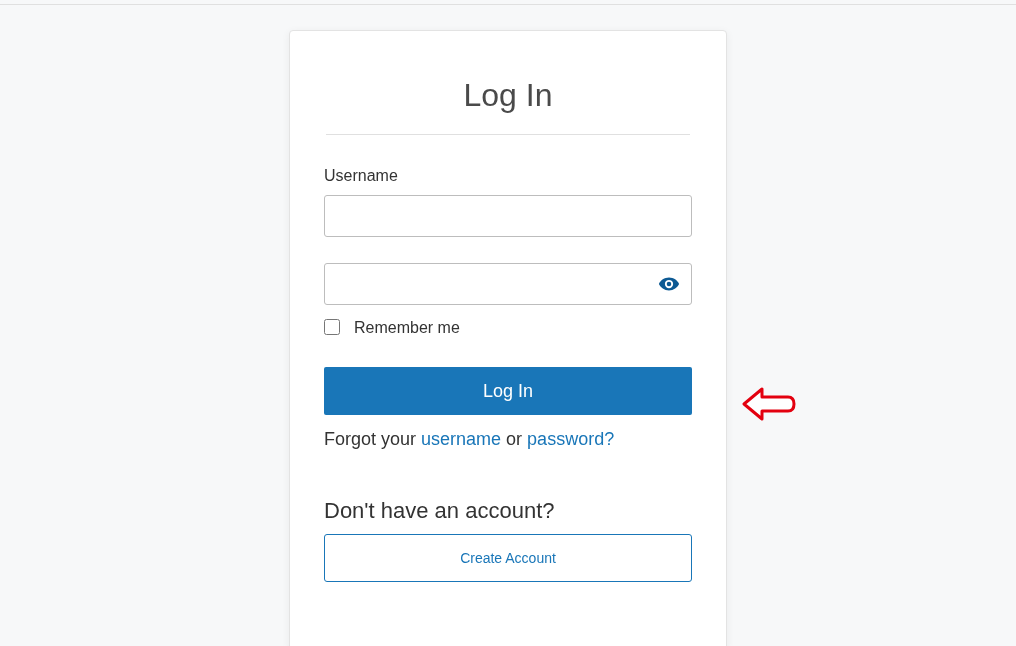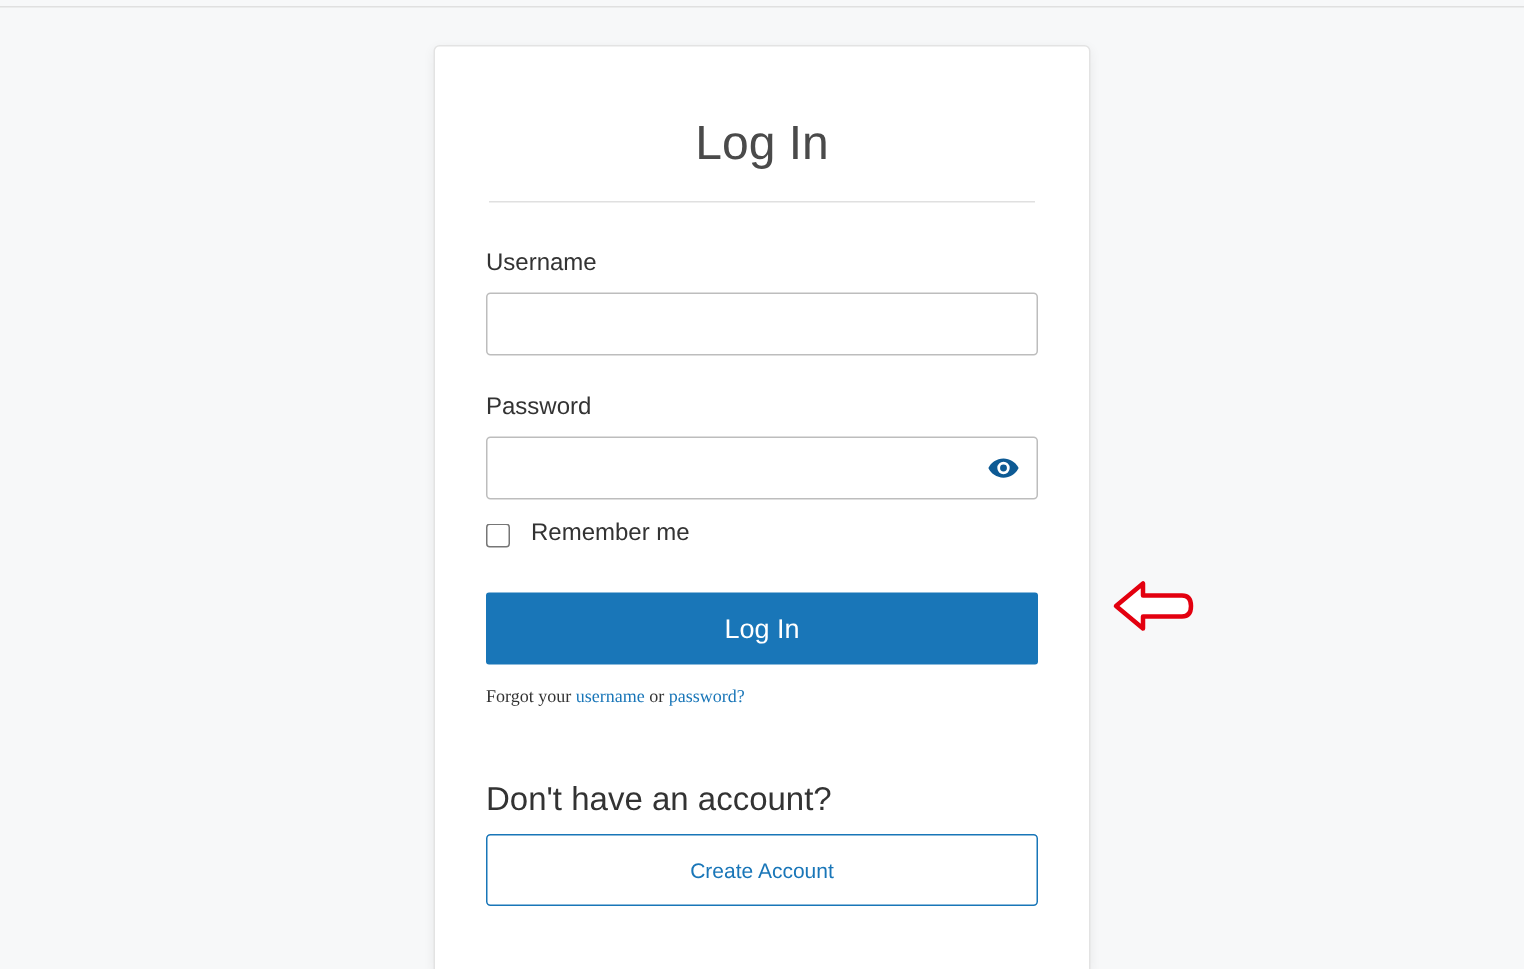--- a/index.html
+++ b/index.html
@@ -79,21 +79,21 @@
       right: 12px;
       top: 50%;
       transform: translateY(-50%);
       width: 22px;
       height: 22px;
       cursor: pointer;
       color: #0d5a94;
     }
     .remember-row {
       display: flex;
-      align-items: flex-end;
+      align-items: flex-start;
       margin-top: 14px;
       margin-bottom: 30px;
     }
     .remember-check {
       width: 16px;
       height: 16px;
       margin-right: 14px;
       border: 1px solid #888;
       border-radius: 2px;
     }
@@ -106,23 +106,22 @@
       height: 48px;
       background: #1976b8;
       color: #ffffff;
       border: none;
       border-radius: 2px;
       font-size: 18px;
       cursor: pointer;
     }
     .forgot-row {
       margin-top: 14px;
-      font-size: 12px;
+      font-size: 18px;
       color: #333333;
-      font-family: Liberation Serif, serif;
     }
     .forgot-row a {
       color: #1976b8;
       text-decoration: none;
     }
     .no-account-label {
       margin-top: 48px;
       font-size: 22px;
       color: #333333;
       margin-bottom: 10px;
@@ -157,21 +156,20 @@
     <h1 class="card-title">Log In</h1>
 
     <hr class="title-divider">
 
     <div class="field-group">
       <label class="field-label">Username</label>
       <input type="text" class="text-input" value="" style="">
     </div>
 
     <div class="field-group" style="margin-bottom:0;">
-      <label class="field-label">Password</label>
       <div class="password-wrap">
         <input type="password" class="text-input" value="" style="">
         <span class="eye-icon">
           <svg viewBox="0 0 24 24" width="22" height="22" fill="currentColor">
             <path d="M12 5C7 5 2.73 8.11 1 12c1.73 3.89 6 7 11 7s9.27-3.11 11-7c-1.73-3.89-6-7-11-7zm0 11.5A4.5 4.5 0 1 1 16.5 12 4.5 4.5 0 0 1 12 16.5zm0-7A2.5 2.5 0 1 0 14.5 12 2.5 2.5 0 0 0 12 9.5z"></path>
           </svg>
         </span>
       </div>
     </div>
 

